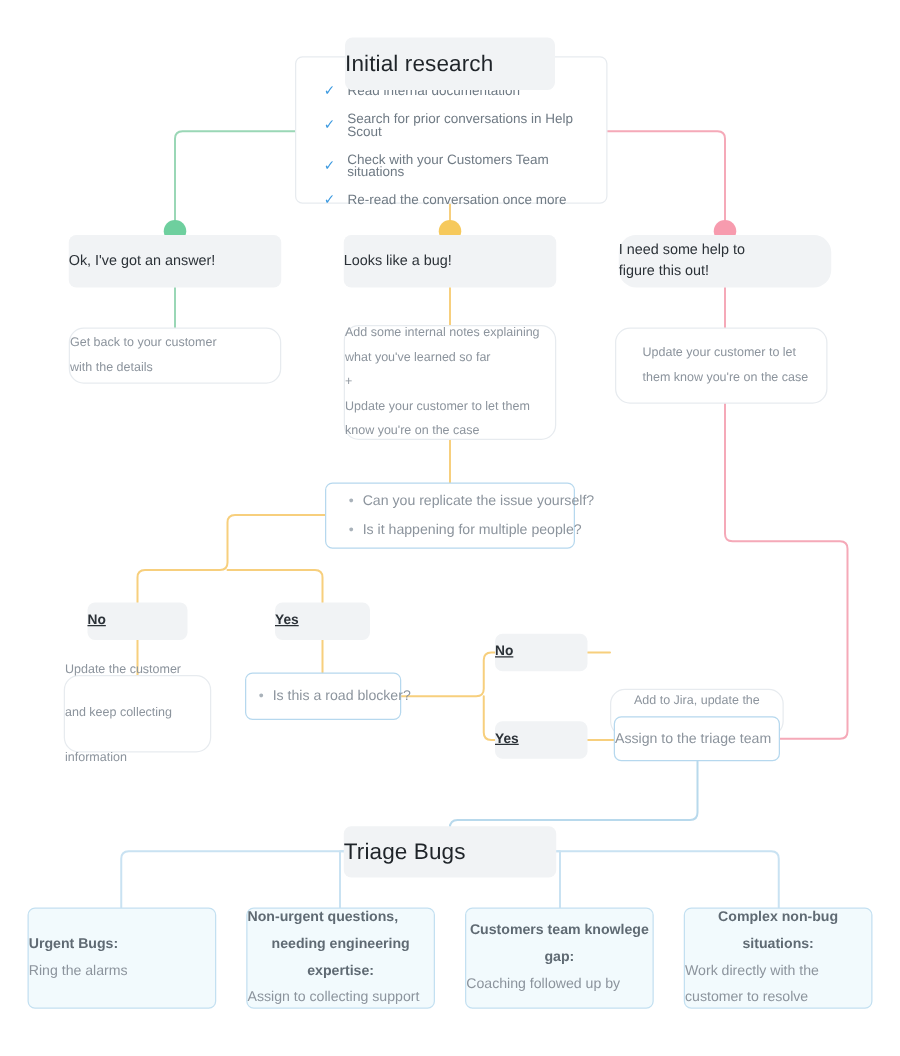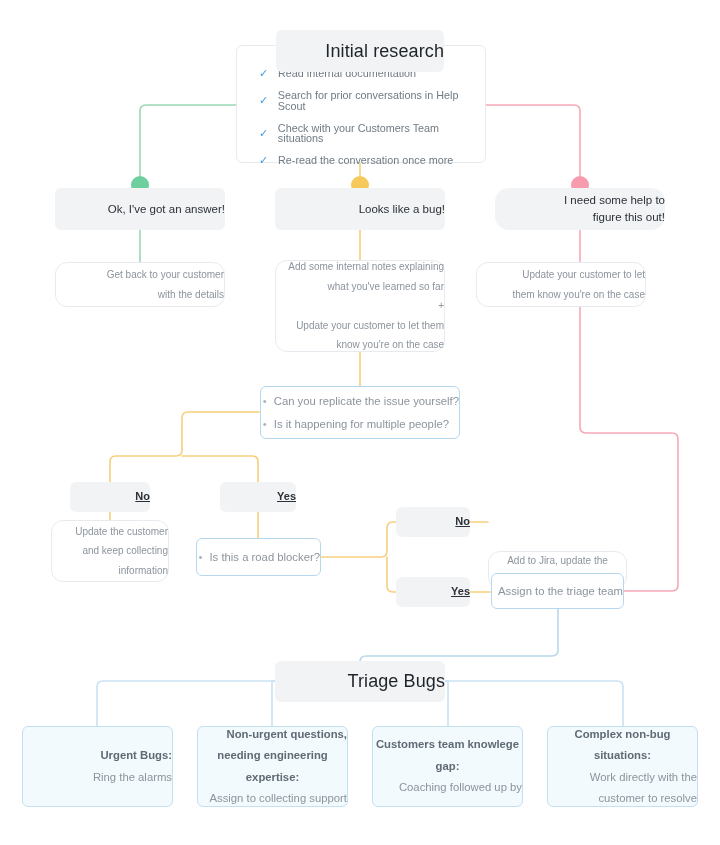--- a/index.html
+++ b/index.html
@@ -24,21 +24,21 @@
     top: 0;
     width: 720px;
     height: 845px;
     pointer-events: none;
   }
   .node {
     position: absolute;
     box-sizing: border-box;
     display: flex;
     flex-direction: column;
-    align-items: flex-end;
+    align-items: flex-start;
     justify-content: center;
     text-align: center;
   }
   
   .grey {
     background: #f1f3f5;
     border-radius: 6px;
     color: #2b3137;
     font-size: 11.5px;
     line-height: 1.45;
@@ -214,21 +214,21 @@
   </div>
 
   <div class="node card" style="left:275px; top:260px; width:170px; height:92px;">
     <span class="txt">Add some internal notes explaining</span>
     <span class="txt">what you've learned so far</span>
     <span class="txt">+</span>
     <span class="txt">Update your customer to let them</span>
     <span class="txt">know you're on the case</span>
   </div>
 
-  <div class="node card" style="left:476px; top:262px; width:170px; height:45px;">
+  <div class="node card" style="left:492px; top:262px; width:170px; height:61px;padding-left:21px;">
     <span class="txt">Update your customer to let</span>
     <span class="txt">them know you're on the case</span>
   </div>
 
   <div class="node bluecard" style="left:260px; top:386px; width:200px; height:53px;">
     <div class="bullets">
       <div class="li">
         <span class="bu">•</span>
         <span>Can you replicate the issue yourself?</span>
       </div>
@@ -240,21 +240,21 @@
   </div>
 
   <div class="node grey small" style="left:70px; top:482px; width:80px; height:30px;">
     <span class="txt">No</span>
   </div>
 
   <div class="node grey small" style="left:220px; top:482px; width:76px; height:30px;">
     <span class="txt">Yes</span>
   </div>
 
-  <div class="node card" style="left:51px; top:520px; width:118px; height:62px;">
+  <div class="node card" style="left:51px; top:540px; width:118px; height:62px;gap:16px;">
     <span class="txt">Update the customer</span>
     <span class="txt">and keep collecting</span>
     <span class="txt">information</span>
   </div>
 
   <div class="node bluecard" style="left:196px; top:538px; width:125px; height:38px;">
     <div class="bullets" style="padding-left:10px;">
       <div class="li">
         <span class="bu">•</span>
         <span>Is this a road blocker?</span>

